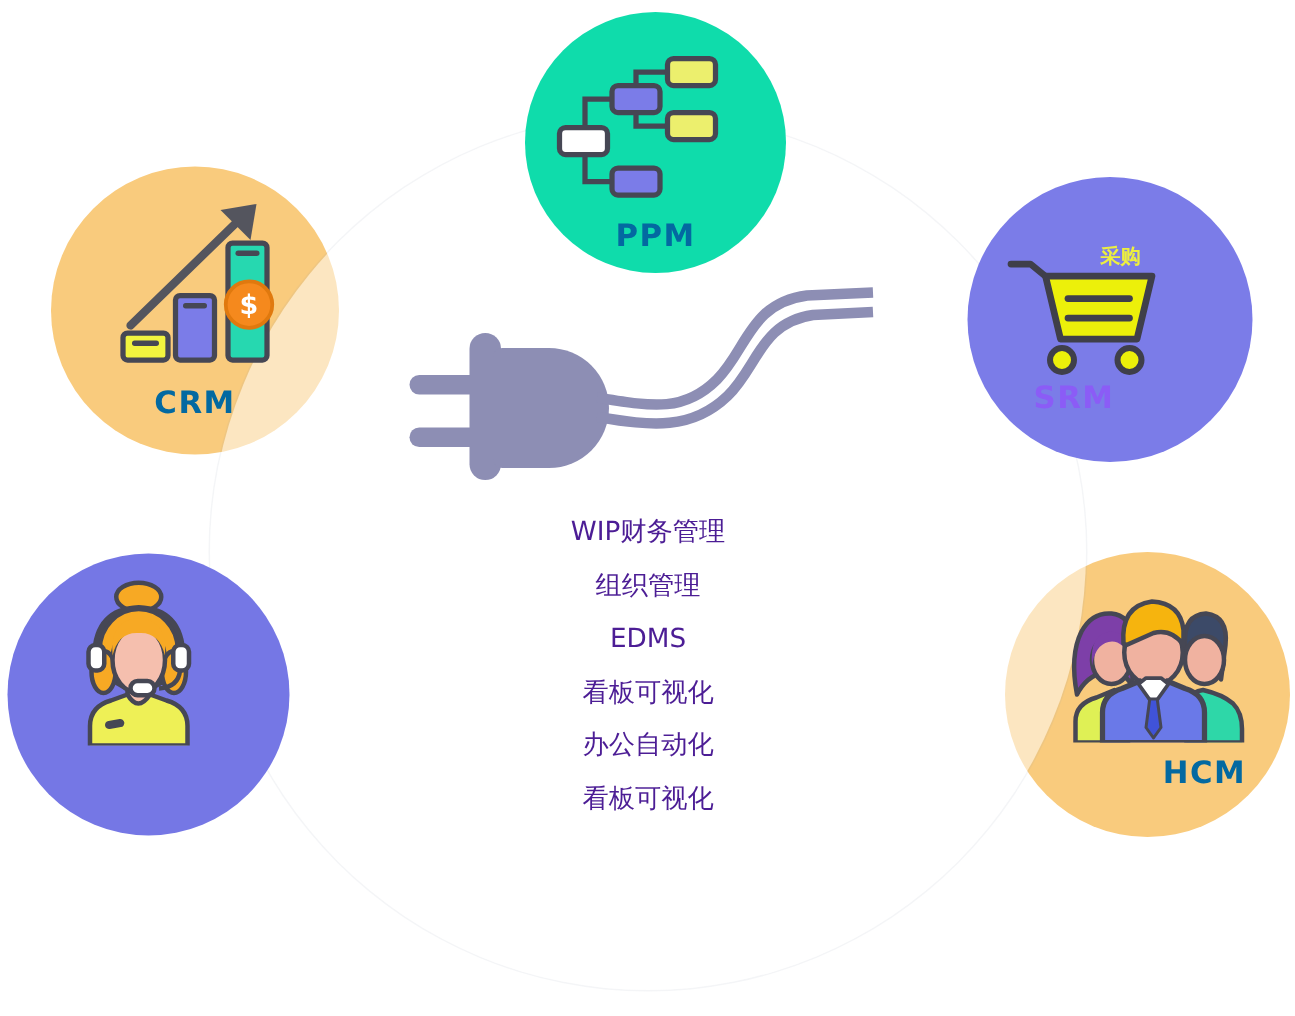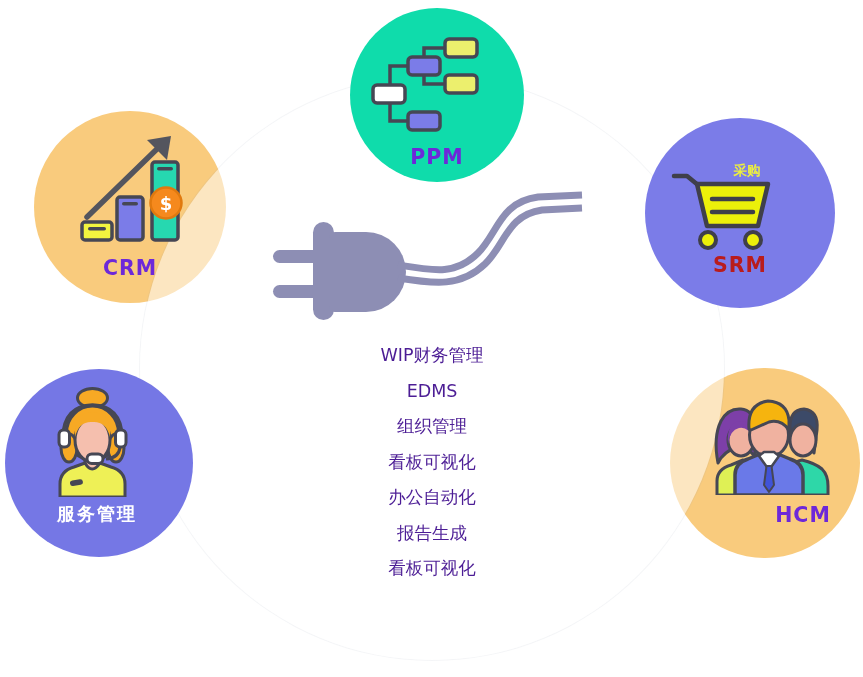--- a/index.html
+++ b/index.html
@@ -18,25 +18,25 @@
     box-shadow:0 0 0 1px rgba(150,155,175,0.10);
     z-index:2;
   }
   
   .c-ppm{left:350px;top:8px;width:174px;height:174px;background:#0fdcab;z-index:3;}
   .c-srm{left:645px;top:118px;width:190px;height:190px;background:#7b7ce8;z-index:3;}
   .c-service{left:5px;top:369px;width:188px;height:188px;background:#7577e5;z-index:3;}
   .icon{position:absolute;z-index:4;}
   .module-label{
     position:absolute;z-index:4;text-align:center;font-weight:bold;
-    font-size:20.5px;letter-spacing:1px;color:#6d28d9;
+    font-size:20.5px;letter-spacing:1px;color:#0369a1;
   }
   .label-ppm{left:377px;top:145px;width:120px;}
   .label-crm{left:70px;top:256px;width:120px;}
-  .label-srm{left:680px;top:253px;width:120px;color:#b91c1c;}
+  .label-srm{left:656px;top:253px;width:120px;color:#8b5cf6;}
   .label-service{left:32px;top:502px;width:130px;color:#ffffff;font-size:18px;letter-spacing:2px;}
   .label-hcm{left:743px;top:503px;width:120px;}
   .feature-list{
     position:absolute;z-index:4;left:232px;top:338px;width:400px;
     text-align:center;font-size:17.5px;line-height:35.5px;color:#4c1d95;
   }
 </style>
 </head>
 <body>
 
@@ -139,26 +139,24 @@
     <ellipse cx="59" cy="40" rx="19.5" ry="22" fill="#f0b2a0" stroke="#464754" stroke-width="3"></ellipse>
     <path d="M39,34 Q37,9 58,6 Q77,7 79,25 L79,35 Q71,24 59,27 L41,35 Z" fill="#f6b40e" stroke="#464754" stroke-width="3" stroke-linejoin="round"></path>
     <path d="M25,100 L25,80 Q25,68 38,64 L50,59 Q59,71 68,59 L80,64 Q93,68 93,80 L93,100 Z" fill="#6a79e8" stroke="#464754" stroke-width="3.5" stroke-linejoin="round"></path>
     <path d="M49,61 L59,75 L69,61 L64,57 L54,57 Z" fill="#ffffff" stroke="#464754" stroke-width="2.5" stroke-linejoin="round"></path>
     <path d="M56.5,71 L61.5,71 L64,90 L59,97 L54,90 Z" fill="#4053d8" stroke="#464754" stroke-width="2" stroke-linejoin="round"></path>
   </svg>
 
   <div class="module-label label-ppm">PPM</div>
   <div class="module-label label-crm">CRM</div>
   <div class="module-label label-srm">SRM</div>
-  <div class="module-label label-service">服务管理</div>
   <div class="module-label label-hcm">HCM</div>
 
   <div class="feature-list">
     <div>WIP财务管理</div>
+    <div>组织管理</div>
     <div>EDMS</div>
-    <div>组织管理</div>
     <div>看板可视化</div>
     <div>办公自动化</div>
-    <div>报告生成</div>
     <div>看板可视化</div>
   </div>
 
 </div>
 
 </body></html>

